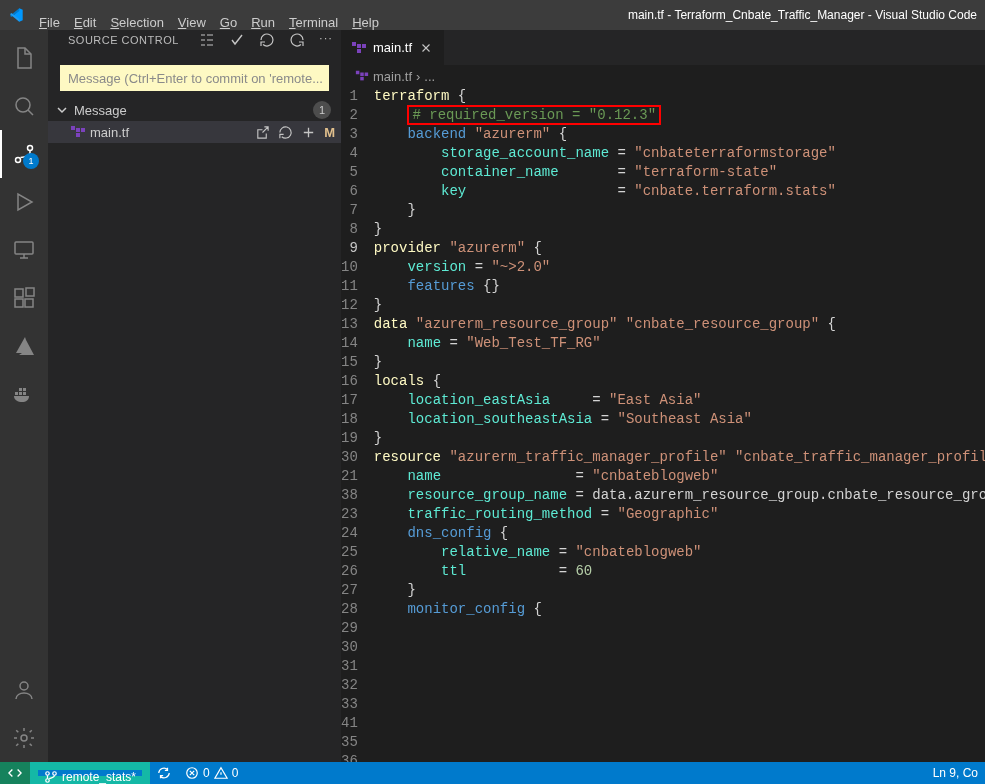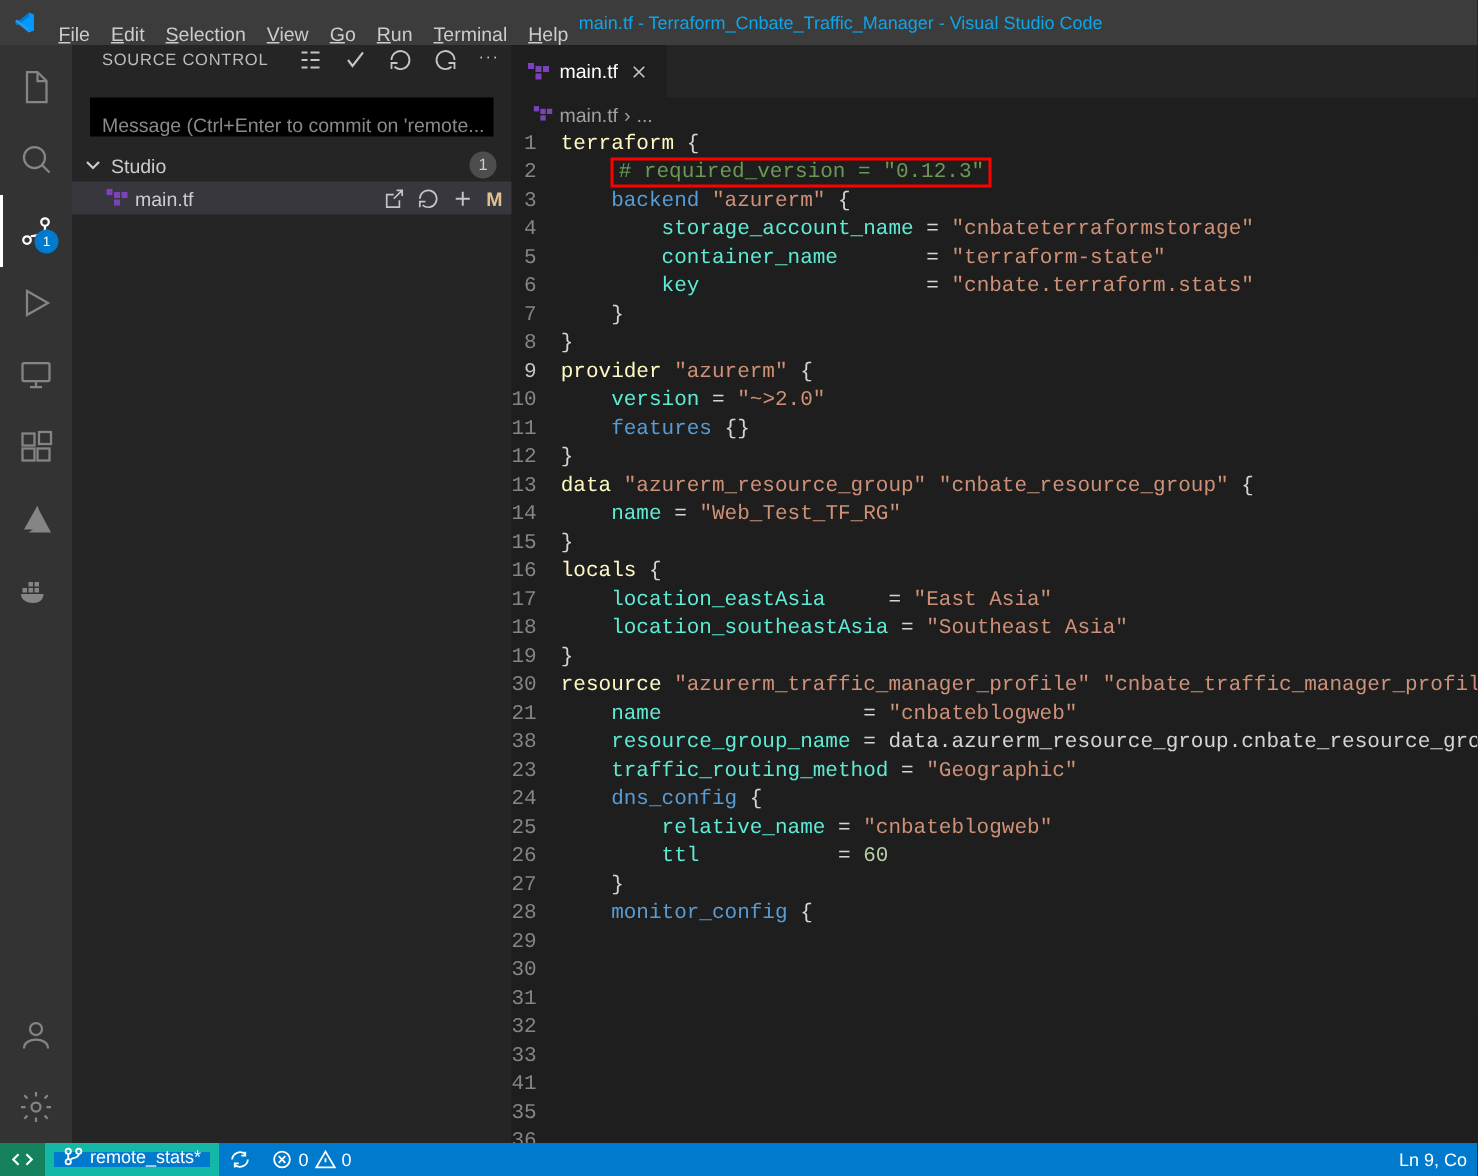--- a/index.html
+++ b/index.html
@@ -1,33 +1,33 @@
 <!DOCTYPE html>
 <html><head>
 <meta charset="utf-8">
 <style>
 *{box-sizing:border-box;margin:0;padding:0}
 body{font-family:"Segoe UI","Segoe WPC",sans-serif;font-size:13px;color:#ccc;background:#1e1e1e;width:985px;height:784px;overflow:hidden;display:flex;flex-direction:column}
 .menubar{height:30px;background:#3c3c3c;display:flex;align-items:center;padding:0 8px;color:#ccc;font-size:13px}
 .menubar .logo{width:16px;height:16px;margin-right:8px}
 .menubar .mi{padding:0 7px;height:100%;display:flex;align-items:flex-end;cursor:pointer}
 .menubar .accel{text-decoration:underline}
-.menubar .title{flex:1;text-align:left;color:#0ea5e9;font-size:12px}
+.menubar .title{flex:1;text-align:right;color:#ffffff;font-size:12px}
 .body{flex:1;display:flex;min-height:0}
 .activitybar{width:48px;background:#333333;display:flex;flex-direction:column;align-items:center;padding-top:4px;position:relative}
 .activitybar .ab{width:48px;height:48px;display:flex;align-items:center;justify-content:center;color:#858585;cursor:pointer;position:relative}
 .activitybar .ab.active{color:#fff}
 .activitybar .ab.active::before{content:"";position:absolute;left:0;top:0;bottom:0;width:2px;background:#fff}
 .activitybar .badge{position:absolute;bottom:9px;right:9px;background:#007acc;color:#fff;border-radius:10px;min-width:16px;height:16px;font-size:9px;display:flex;align-items:center;justify-content:center}
 .activitybar .bottom{margin-top:auto}
 .sidebar{width:293px;background:#252526;display:flex;flex-direction:column}
 .sidebar .header{height:35px;display:flex;align-items:center;padding:0 8px 16px 20px;font-size:11px;color:#bbb;letter-spacing:0.5px}
 .sidebar .hactions{margin-left:auto;display:flex;gap:14px;color:#c5c5c5}
 .sidebar .hactions svg,.sidebar .hactions span{cursor:pointer}
-.commit{margin:0 12px 8px 12px;height:26px;background:#000000;color:#8a8a8a;display:flex;align-items:flex-end;padding:0 8px;font-size:13px;overflow:hidden;white-space:nowrap}
+.commit{margin:0 12px 8px 12px;height:26px;background:#fef9c3;color:#8a8a8a;display:flex;align-items:center;padding:0 8px;font-size:13px;overflow:hidden;white-space:nowrap}
 .section{display:flex;align-items:center;height:22px;font-size:13px;color:#ccc;padding-left:2px;cursor:pointer}
 .section .chev{margin:0 4px}
 .section .label{flex:1}
 .section .count{background:#4d4d4d;color:#ccc;border-radius:10px;min-width:18px;height:18px;display:flex;align-items:center;justify-content:center;font-size:11px;margin-right:10px}
 .filerow{display:flex;align-items:center;height:22px;padding-left:22px;font-size:13px;color:#ccc;cursor:pointer;position:relative}
 .filerow.sel{background:#37373d}
 .filerow .fname{margin-left:4px;flex:1}
 .filerow .ract{display:flex;align-items:center;gap:8px;padding-right:6px;color:#c5c5c5}
 .filerow .st{color:#e2c08d;font-weight:600}
 .editor{flex:1;display:flex;flex-direction:column;min-width:0;background:#1e1e1e}
@@ -42,21 +42,21 @@
 .str{color:#ce9178}
 .cm{color:#6a9955}
 .id1{color:#569cd6}
 .id2{color:#5eead4}
 .redbox{border:2px solid red;padding:0 3px}
 .cursorline{background:rgba(255,255,255,0.03)}
 .cursorline-gutter{color:#c6c6c6}
 .statusbar{height:22px;background:#007acc;display:flex;align-items:center;color:#fff;font-size:12px}
 .statusbar .remote{background:#16825d;height:100%;display:flex;align-items:center;padding:0 8px}
 .statusbar .sbi{padding:0 7px;display:flex;align-items:center;gap:4px;height:100%;cursor:pointer}
-.statusbar .branchbox{border:6px solid #14b8a6;height:22px;display:flex;align-items:flex-end;padding:0 6px;gap:4px}
+.statusbar .branchbox{border:8px solid #14b8a6;height:22px;display:flex;align-items:flex-start;padding:0 6px;gap:4px}
 .statusbar .right{margin-left:auto;display:flex}
 .tficon{fill:#7b42bc}
 svg{display:block}
 </style>
 </head>
 <body>
 
 <div class="menubar">
   <svg class="logo" viewBox="0 0 24 24">
       <path fill="#0098ff" d="M17 2l5 2v16l-5 2-9-9 9-11z"></path>
@@ -181,21 +181,21 @@
         <span style="letter-spacing:1px">···</span>
       </div>
     </div>
     <div class="commit">
         <span>Message (Ctrl+Enter to commit on 'remote...</span>
       </div>
     <div class="section">
       <svg class="chev" width="16" height="16" viewBox="0 0 16 16" fill="none" stroke="#ccc" stroke-width="1.5">
           <path d="M4 6l4 4 4-4"></path>
         </svg>
-      <span class="label">Studio</span>
+      <span class="label">Message</span>
       <span class="count">1</span>
     </div>
     <div class="filerow sel">
       <svg width="16" height="16" viewBox="0 0 16 16">
           <rect x="1" y="2" width="4" height="4" class="tficon"></rect>
           <rect x="6" y="4" width="4" height="4" class="tficon"></rect>
           <rect x="11" y="4" width="4" height="4" class="tficon"></rect>
           <rect x="6" y="9" width="4" height="4" class="tficon"></rect>
         </svg>
       <span class="fname">main.tf</span>

